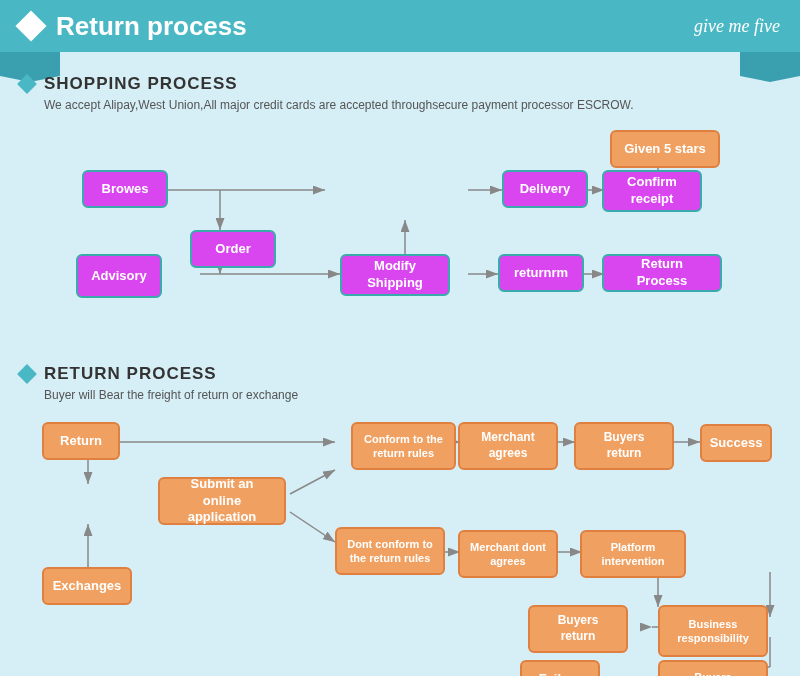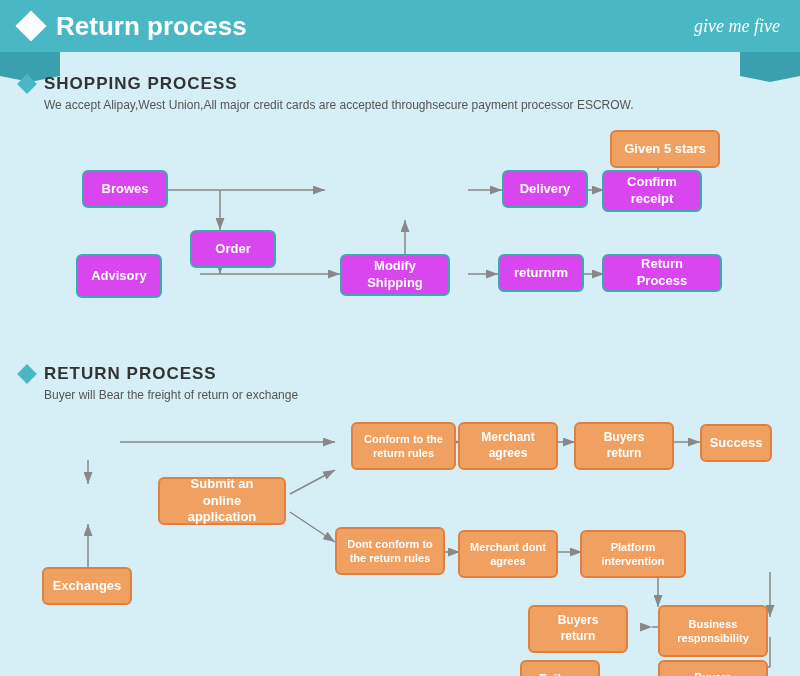--- a/index.html
+++ b/index.html
@@ -252,20 +252,21 @@
       <line x1="651" y1="215" x2="730" y2="215" style="fill:none;stroke:#888;stroke-width:1.5;"></line>
 
       <line x1="750" y1="160" x2="750" y2="205" style="fill:none;stroke:#888;stroke-width:1.5;marker-end:url(#arrowhead);"></line>
 
       <line x1="580" y1="270" x2="553" y2="270" class="arrow"></line>
 
       <line x1="750" y1="225" x2="750" y2="255" style="fill:none;stroke:#888;stroke-width:1.5;"></line>
       <line x1="750" y1="255" x2="732" y2="255" style="fill:none;stroke:#888;stroke-width:1.5;marker-end:url(#arrowhead);"></line>
     </svg>
 
+    <div class="box box-orange" style="left:22px; top:10px; width:78px; height:38px;">Return</div>
 
     <div class="box box-orange" style="left:138px; top:65px; width:128px; height:48px;">Submit an online application</div>
 
     <div class="box box-orange" style="left:22px; top:155px; width:90px; height:38px;">Exchanges</div>
 
     <div class="box box-orange" style="left:315px; top:10px; width:105px; height:48px; font-size:11px;margin-left:16px;">Conform to the return rules</div>
 
     <div class="box box-orange" style="left:315px; top:115px; width:110px; height:48px; font-size:11px;">Dont conform to the return rules</div>
 
     <div class="box box-orange" style="left:438px; top:10px; width:100px; height:48px; font-size:12px;">Merchant agrees</div>

